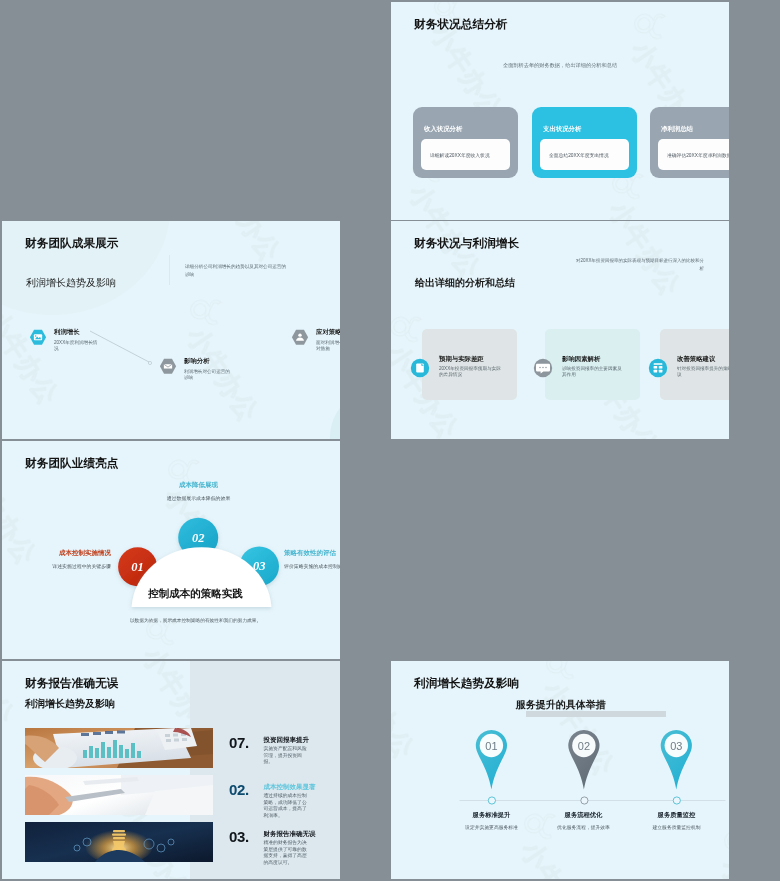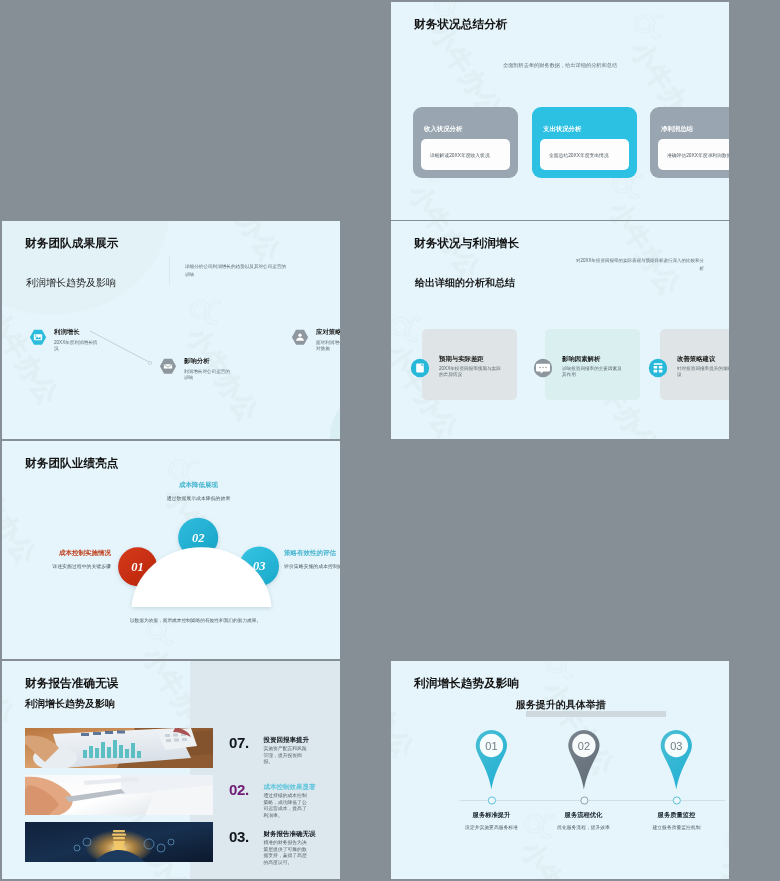--- a/index.html
+++ b/index.html
@@ -56,21 +56,21 @@
   .s5-l3{position:absolute;left:282px;top:108px;width:100px;}
   .s5-l3 .s5-ll{color:#45b5cf;}
   .s5-foot{position:absolute;left:0;width:387px;top:176px;text-align:center;font-size:4.7px;color:#4c575e;}
   
   .s7-band{position:absolute;left:188px;top:0;width:199px;height:218px;background:#dce8ee;}
   .s7-h{position:absolute;left:23px;top:36px;font-size:10px;font-weight:bold;color:#1c1c1c;white-space:nowrap;}
   .s7-ph{position:absolute;left:23px;}
   .s7-item{position:absolute;left:227px;width:150px;}
   .s7-num{position:absolute;left:0;top:0;font-size:15px;font-weight:bold;letter-spacing:-0.3px;}
   .n-dark{color:#12171c;}
-  .n-cyan{color:#701a75;}
+  .n-cyan{color:#0c4a6e;}
   .s7-lbl{position:absolute;left:34.5px;top:1.5px;font-size:6.5px;font-weight:bold;white-space:nowrap;}
   .l-dark{color:#12171c;}
   .l-cyan{color:#5fc6dd;}
   .s7-txt{position:absolute;left:34.5px;top:12px;width:45px;font-size:4.8px;line-height:6.7px;color:#4f5a62;}
   
   .s8-h{position:absolute;left:124.7px;top:37px;font-size:10px;font-weight:bold;color:#1c1c1c;white-space:nowrap;text-align:right;}
   .s8-bar{position:absolute;left:135.3px;top:50px;width:139.5px;height:6px;background:#cfd8dc;}
   .s8-art{position:absolute;left:0;top:0;}
   .s8-txt{position:absolute;top:150px;width:85px;text-align:center;}
   .s8-lbl{font-size:6.3px;font-weight:bold;color:#16202a;}
@@ -348,20 +348,21 @@
       </filter>
     </defs>
     <circle cx="135.6" cy="125.7" r="19.5" fill="url(#g5red)" filter="url(#sh5)"></circle>
     <circle cx="196.2" cy="96.7" r="20" fill="url(#g5cy)" filter="url(#sh5)"></circle>
     <circle cx="257.2" cy="125.3" r="19.8" fill="url(#g5cy3)" filter="url(#sh5)"></circle>
     <path d="M129.6,166 A70,63 0 0 1 269.4,166 Z" fill="#fff" filter="url(#sh5)"></path>
     <text x="135.6" y="129.6" text-anchor="middle" font-family="'Liberation Serif',serif" font-style="italic" font-weight="bold" font-size="12.5" fill="#fff">01</text>
     <text x="196.2" y="100.6" text-anchor="middle" font-family="'Liberation Serif',serif" font-style="italic" font-weight="bold" font-size="12.5" fill="#fff">02</text>
     <text x="257.2" y="129.2" text-anchor="middle" font-family="'Liberation Serif',serif" font-style="italic" font-weight="bold" font-size="12.5" fill="#fff">03</text>
   </svg>
+  <div class="s5-dlabel">控制成本的策略实践</div>
   <div class="s5-l1">
     <div class="s5-ll">成本控制实施情况</div>
     <div class="s5-lt">详述实施过程中的关键步骤</div>
   </div>
   <div class="s5-l2">
     <div class="s5-ll">成本降低展现</div>
     <div class="s5-lt">通过数据展示成本降低的效果</div>
   </div>
   <div class="s5-l3">
     <div class="s5-ll">策略有效性的评估</div>

